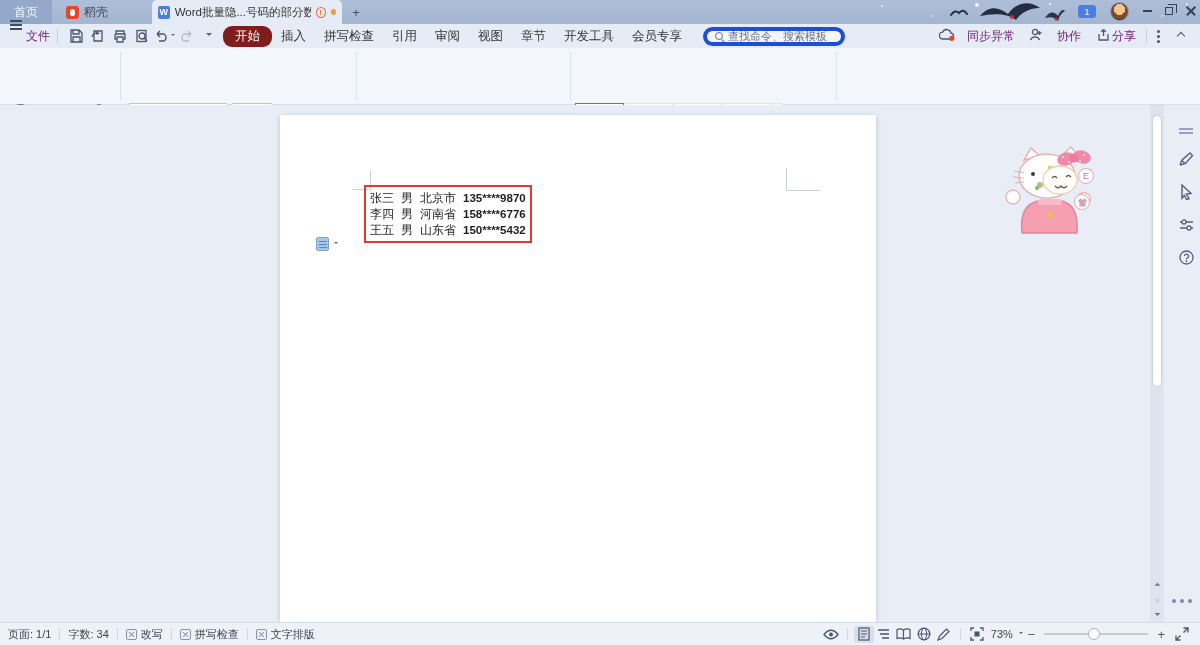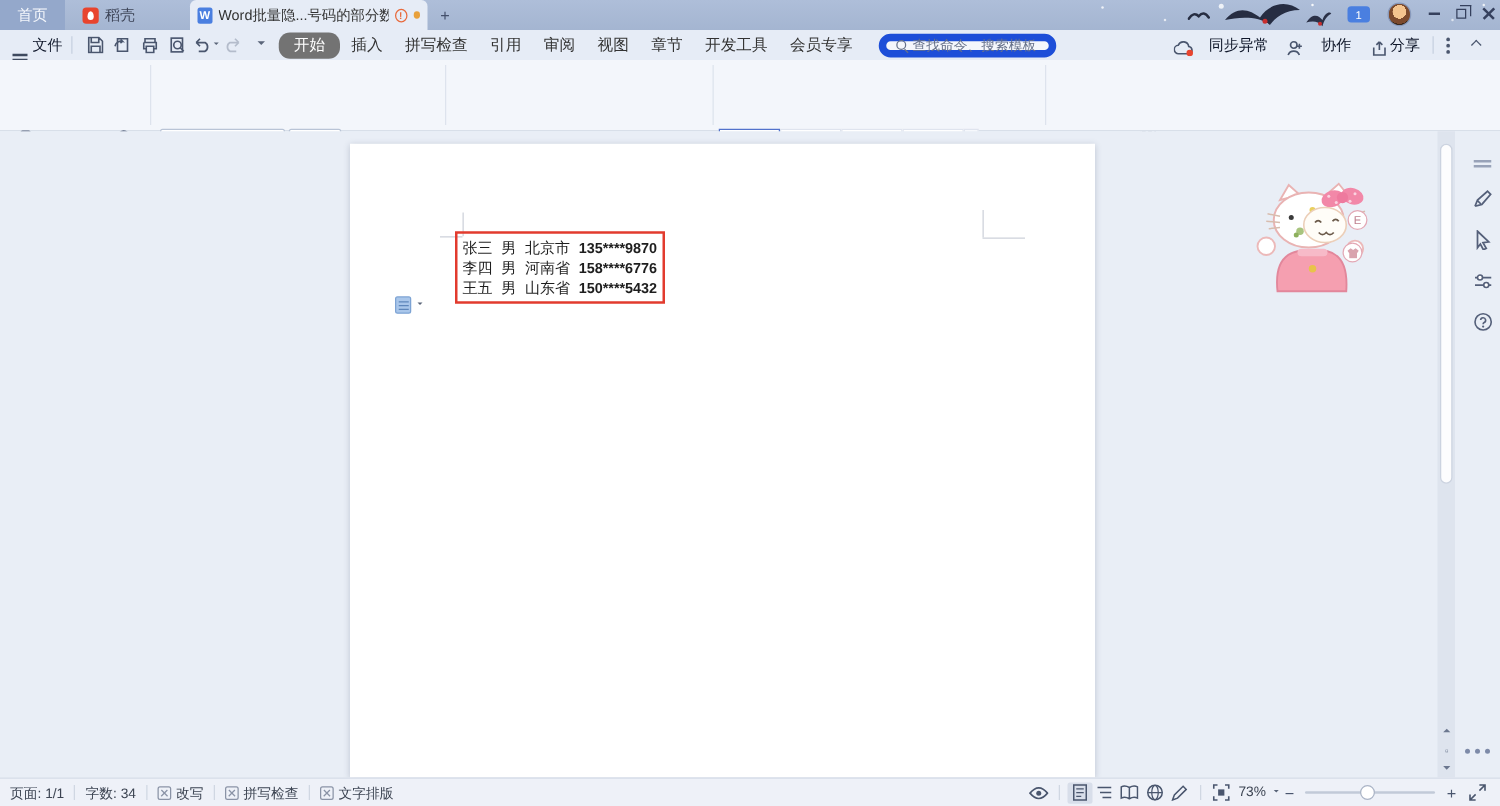--- a/index.html
+++ b/index.html
@@ -26,28 +26,28 @@
 .maxbox{width:8px;height:8px;border:1.4px solid #35405d;position:relative}
 .maxbox::before{content:"";position:absolute;left:2px;top:-4px;width:8px;height:8px;border:1.4px solid #35405d;border-bottom:none;border-left:none}
 .xbar{position:relative;width:10px;height:10px}
 .xbar::before,.xbar::after{content:"";position:absolute;left:-1px;top:4px;width:12px;height:1.6px;background:#35405d}
 .xbar::before{transform:rotate(45deg)}.xbar::after{transform:rotate(-45deg)}
 .bird{stroke:#262d42;fill:none;stroke-width:2;stroke-linecap:round}
 .snow{position:absolute;left:0;top:0;width:4px;height:4px;border-radius:50%;background:rgba(255,255,255,.85);box-shadow:880px 4px 0 -1px rgba(255,255,255,.8),930px 14px 0 -1px rgba(255,255,255,.7),975px 3px 0 rgba(255,255,255,.8),1012px 16px 0 -1px rgba(255,255,255,.7),1048px 2px 0 -1px rgba(255,255,255,.9),1090px 10px 0 -1px rgba(255,255,255,.7),1122px 4px 0 -2px rgba(255,255,255,.8),1160px 14px 0 -1px rgba(255,255,255,.6),1185px 2px 0 -1px rgba(255,255,255,.8)}
 
 #menubar{left:0;top:24px;width:1200px;height:24px;background:#e6ecf6;display:flex;align-items:center}
 .hamb{width:12px;height:2px;background:#3f4a5f;box-shadow:0 4px 0 #3f4a5f,0 8px 0 #3f4a5f;margin-top:-8px}
-.mitem{display:flex;align-items:flex-end;gap:4px;color:#0f172a}
+.mitem{display:flex;align-items:flex-start;gap:4px;color:#701a75}
 .vsep{width:1px;height:14px;background:#c6cfdf;margin:0 7px}
 .qicon{width:22px;height:18px;display:flex;align-items:center;justify-content:center;color:#4a566e;font-size:14px}
 .navtab{padding:2px 9px;color:#333;font-size:12.5px}
-.navtab.active{background:#737373;color:#fff;border-radius:9px;padding:2px 12px}
+.navtab.active{background:#7f1d1d;color:#fff;border-radius:9px;padding:2px 12px}
 .caret{display:inline-block;width:0;height:0;border:3px solid transparent;border-top-color:#5a6579;margin-left:2px;vertical-align:1px}
 .caret.sm{border-width:2.6px}
-#searchbox{display:flex;align-items:center;gap:5px;width:142px;height:19px;border:6px solid #1d4ed8;border-radius:10px;background:rgba(255,255,255,.55);padding:0 8px;color:#66718a;font-size:11px;margin-left:12px}
+#searchbox{display:flex;align-items:center;gap:5px;width:142px;height:19px;border:4px solid #1d4ed8;border-radius:10px;background:rgba(255,255,255,.55);padding:0 8px;color:#66718a;font-size:11px;margin-left:12px}
 .mag{width:8px;height:8px;border:1.4px solid #66718a;border-radius:50%;position:relative;flex:none}
 .mag::after{content:"";position:absolute;left:6px;top:6px;width:4px;height:1.4px;background:#66718a;transform:rotate(45deg);transform-origin:0 0}
 .chev{display:inline-block;width:6px;height:6px;border-left:1.6px solid #4a566e;border-bottom:1.6px solid #4a566e;transform:rotate(135deg)}
 .kebab{display:inline-block;width:3px;height:3px;border-radius:50%;background:#4a566e;box-shadow:0 5px 0 #4a566e,0 10px 0 #4a566e;margin-top:-10px}
 
 #ribbon{left:0;top:48px;width:1200px;height:57px;background:#f3f6fb;border-bottom:1px solid #d8dfe9}
 .rsep{position:absolute;top:4px;width:1px;height:48px;background:#dde3ed}
 .bigbtn{position:absolute;display:flex;flex-direction:column;align-items:center;gap:2px;font-size:11px;color:#3c4452}
 .smallbtn{position:absolute;display:flex;align-items:center;gap:3px;font-size:11px}
 .gray{color:#a9b2c2}

